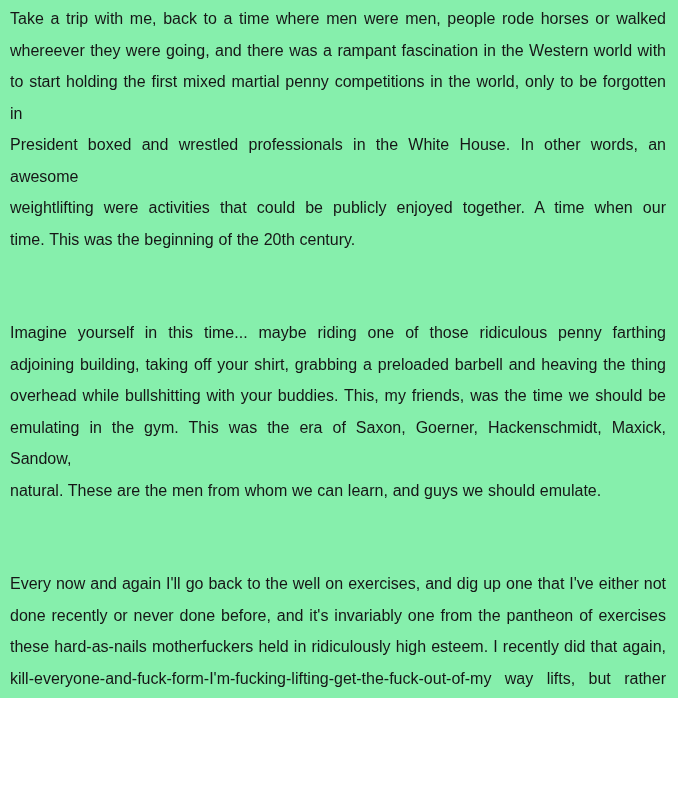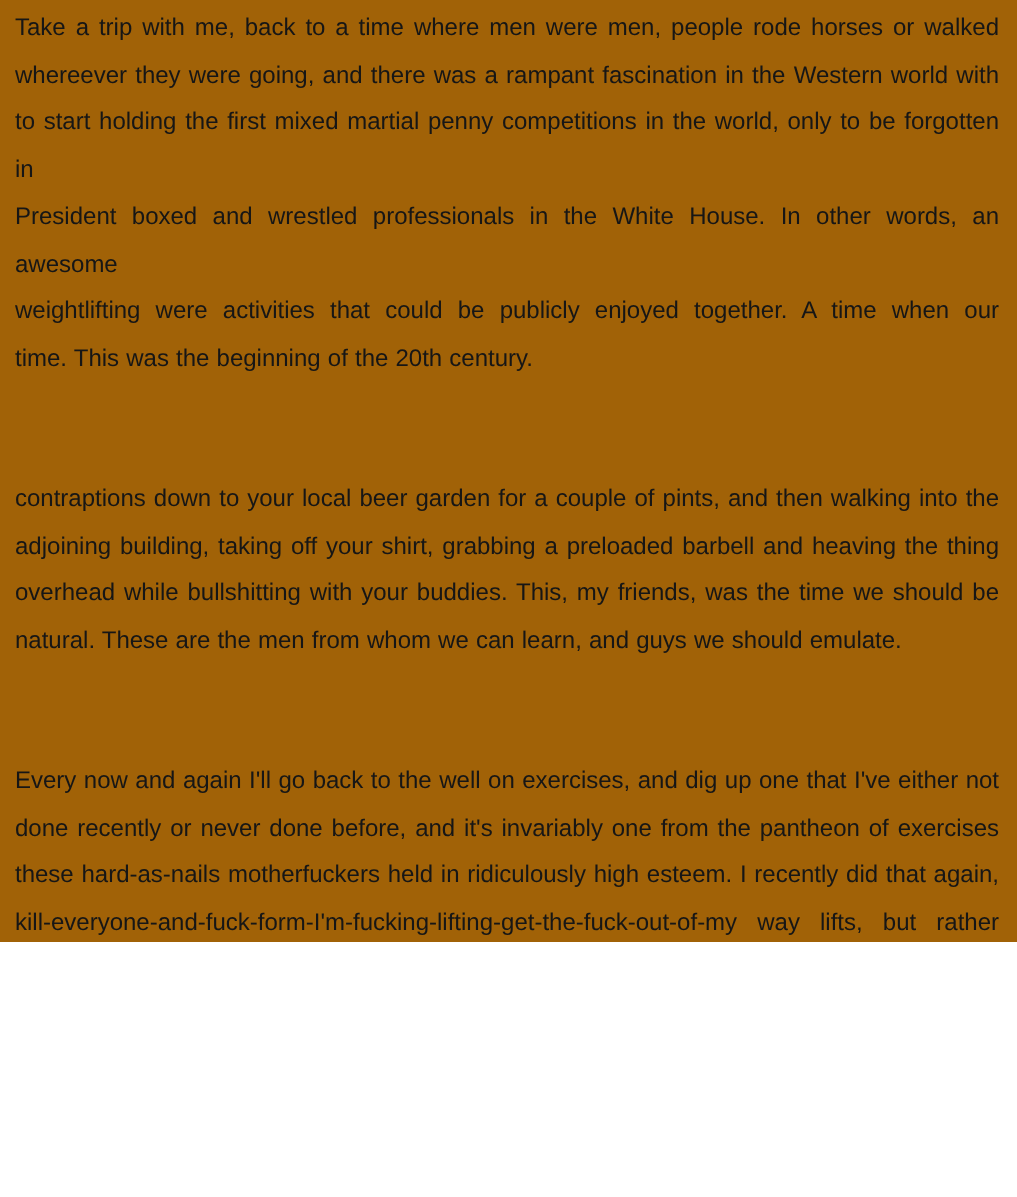--- a/index.html
+++ b/index.html
@@ -8,23 +8,23 @@
     background: #ffffff;
   }
   body {
     width: 678px;
     height: 798px;
     overflow: hidden;
   }
   .page {
     box-sizing: border-box;
     width: 678px;
-    height: 628px;
+    height: 698px;
     padding: 3px 12px 0 10px;
-    background: #a16207;
+    background: #86efac;
   }
   .paragraph {
     margin: 0 0 62px 0;
   }
   .paragraph:last-child {
     margin-bottom: 0;
   }
   .line {
     font-family: "Liberation Sans", "DejaVu Sans", sans-serif;
     font-size: 16px;
@@ -48,23 +48,24 @@
   <div class="paragraph">
     <div class="line">Take a trip with me, back to a time where men were men, people rode horses or walked</div>
     <div class="line">whereever they were going, and there was a rampant fascination in the Western world with</div>
     <div class="line">to start holding the first mixed martial penny competitions in the world, only to be forgotten in</div>
     <div class="line">President boxed and wrestled professionals in the White House. In other words, an awesome</div>
     <div class="line">weightlifting were activities that could be publicly enjoyed together.   A time when our</div>
     <div class="line para-end">time.  This was the beginning of the 20th century.</div>
   </div>
 
   <div class="paragraph">
-    <div class="line">contraptions down to your local beer garden for a couple of pints, and then walking into the</div>
+    <div class="line">Imagine yourself in this time... maybe riding one of those ridiculous penny farthing</div>
     <div class="line">adjoining building, taking off your shirt, grabbing a preloaded barbell and heaving the thing</div>
     <div class="line">overhead while bullshitting with your buddies.  This, my friends, was the time we should be</div>
+    <div class="line">emulating in the gym.  This was the era of Saxon, Goerner, Hackenschmidt, Maxick, Sandow,</div>
     <div class="line para-end">natural.  These are the men from whom we can learn, and guys we should emulate.</div>
   </div>
 
   <div class="paragraph">
     <div class="line">Every now and again I'll go back to the well on exercises, and dig up one that I've either not</div>
     <div class="line">done recently or never done before, and it's invariably one from the pantheon of exercises</div>
     <div class="line">these hard-as-nails motherfuckers held in ridiculously high esteem.  I recently did that again,</div>
     <div class="line">kill-everyone-and-fuck-form-I'm-fucking-lifting-get-the-fuck-out-of-my way lifts, but rather</div>
 
   </div>

